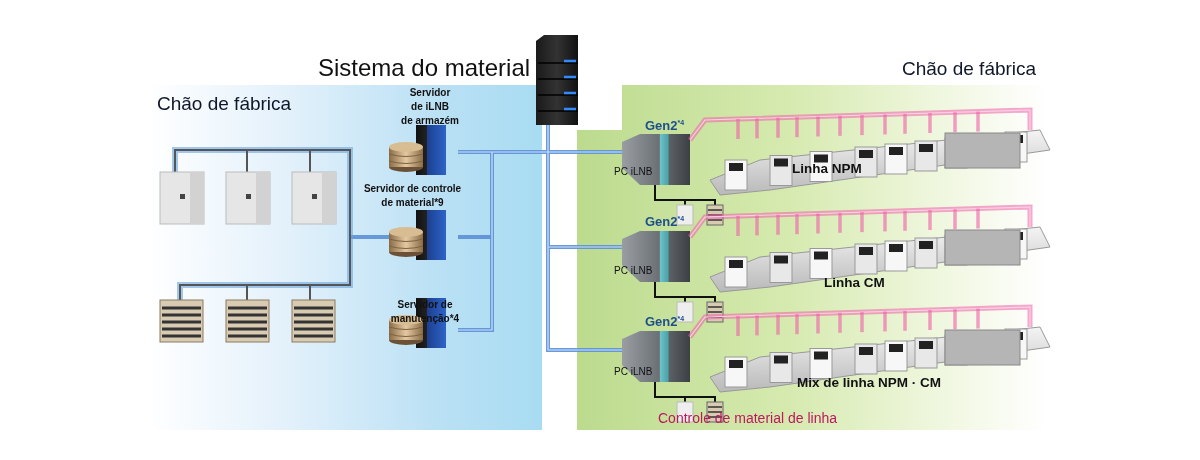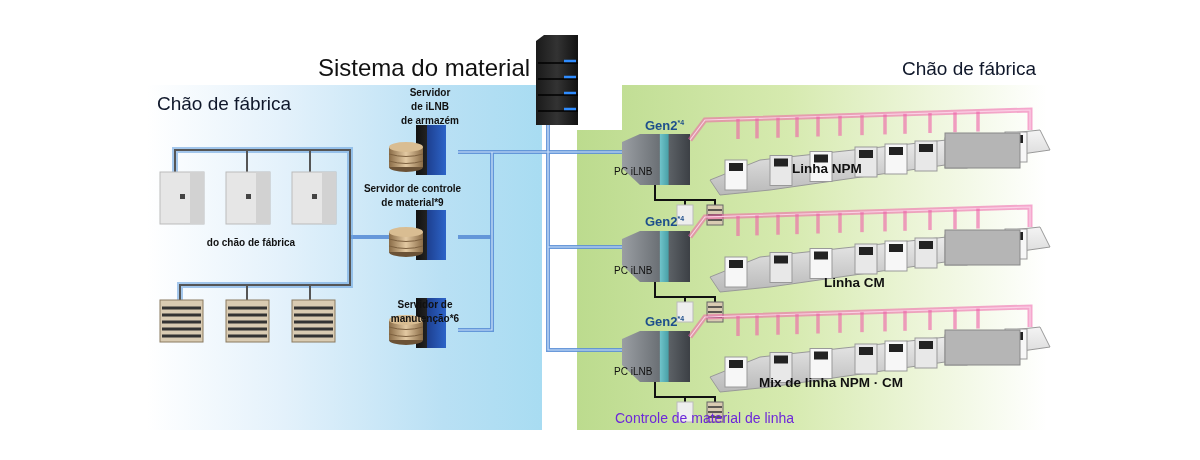--- a/index.html
+++ b/index.html
@@ -10,21 +10,21 @@
   .panel-right { left:577px; top:85px; width:470px; height:345px;
     background:linear-gradient(90deg,#bcdb8e 0%,#d6eaaf 45%,#eef6dc 75%,#ffffff 100%); }
   .panel-right-notch { left:577px; top:85px; width:45px; height:45px; background:#fff; }
   .title-main { left:318px; top:54px; font-size:24px; color:#111; white-space:nowrap; }
   .floor-title { font-size:19px; font-weight:normal; color:#0f172a; white-space:nowrap; }
   .lbl { font-size:10px; font-weight:bold; color:#111; text-align:center; line-height:14px; white-space:nowrap; }
   .lbl-line { font-size:13.5px; font-weight:bold; color:#111; white-space:nowrap; }
   .pc-lbl { font-size:10px; font-weight:normal; color:#111; white-space:nowrap; }
   .gen { font-size:13px; font-weight:bold; color:#1e4f8c; white-space:nowrap; }
   .gen sup { font-size:7px; color:#1e4f8c; }
-  .bottom-lbl { font-size:14px; color:#6d28d9; white-space:nowrap; }
+  .bottom-lbl { font-size:14px; color:#be185d; white-space:nowrap;margin-left:43px; }
   svg { position:absolute; left:0; top:0; }
 </style>
 </head>
 <body>
 
 <div class="abs panel-left"></div>
 <div class="abs panel-right"></div>
 <div class="abs panel-right-notch"></div>
 
 <svg width="1200" height="460">
@@ -306,31 +306,30 @@
   <div>Servidor</div>
   <div>de iLNB</div>
   <div>de armazém</div>
 </div>
 <div class="abs lbl" style="left:345px;top:182px;width:135px;">
   <div>Servidor de controle</div>
   <div>de material*9</div>
 </div>
 <div class="abs lbl" style="left:370px;top:270px;width:110px;margin-top:28px;">
   <div>Servidor de</div>
-  <div>manutenção*6</div>
+  <div>manutenção*4</div>
 </div>
 <div class="abs lbl" style="left:170px;top:236px;width:162px;">
-  <div>do chão de fábrica</div>
 </div>
 
 <div class="abs gen" style="left:645px;top:118px;"><span>Gen2</span><sup>*4</sup></div>
 <div class="abs pc-lbl" style="left:614px;top:166px;">PC iLNB</div>
 <div class="abs lbl-line" style="left:792px;top:161px;">Linha NPM</div>
 
 <div class="abs gen" style="left:645px;top:214px;"><span>Gen2</span><sup>*4</sup></div>
 <div class="abs pc-lbl" style="left:614px;top:265px;">PC iLNB</div>
 <div class="abs lbl-line" style="left:804px;top:275px;margin-left:20px;">Linha CM</div>
 
 <div class="abs gen" style="left:645px;top:314px;"><span>Gen2</span><sup>*4</sup></div>
 <div class="abs pc-lbl" style="left:614px;top:366px;">PC iLNB</div>
-<div class="abs lbl-line" style="left:735px;top:375px;padding-left:24px;">Mix de linha NPM · CM</div>
+<div class="abs lbl-line" style="left:773px;top:375px;padding-left:24px;">Mix de linha NPM · CM</div>
 
 <div class="abs bottom-lbl" style="left:615px;top:410px;">Controle de material de linha</div>
 
 </body></html>

